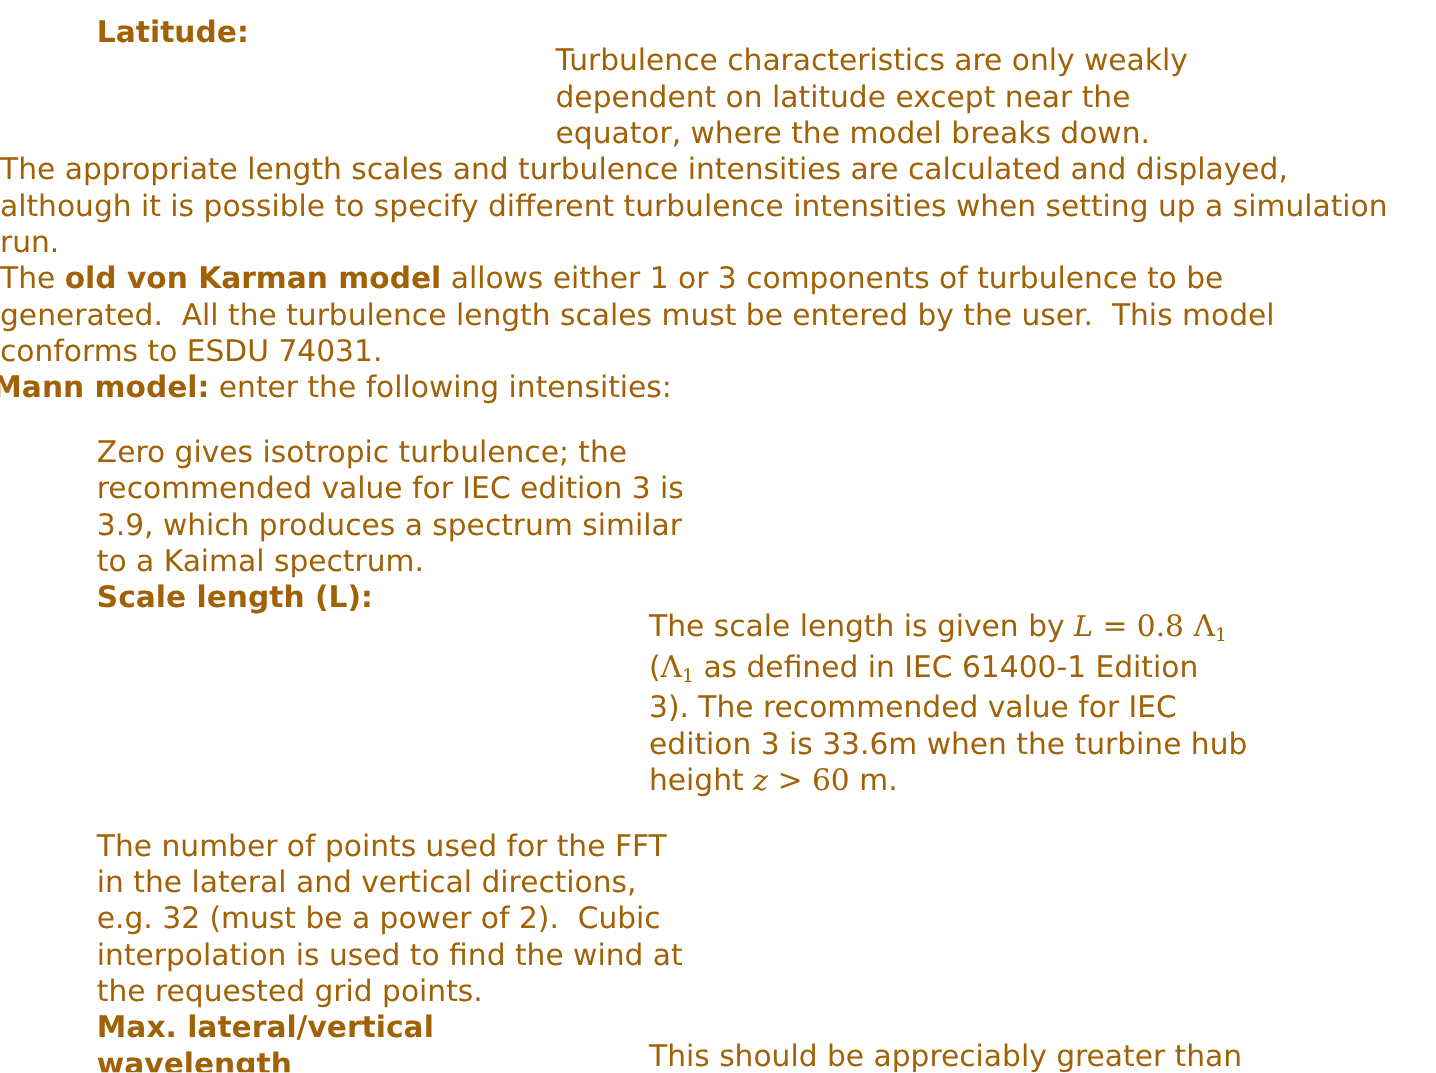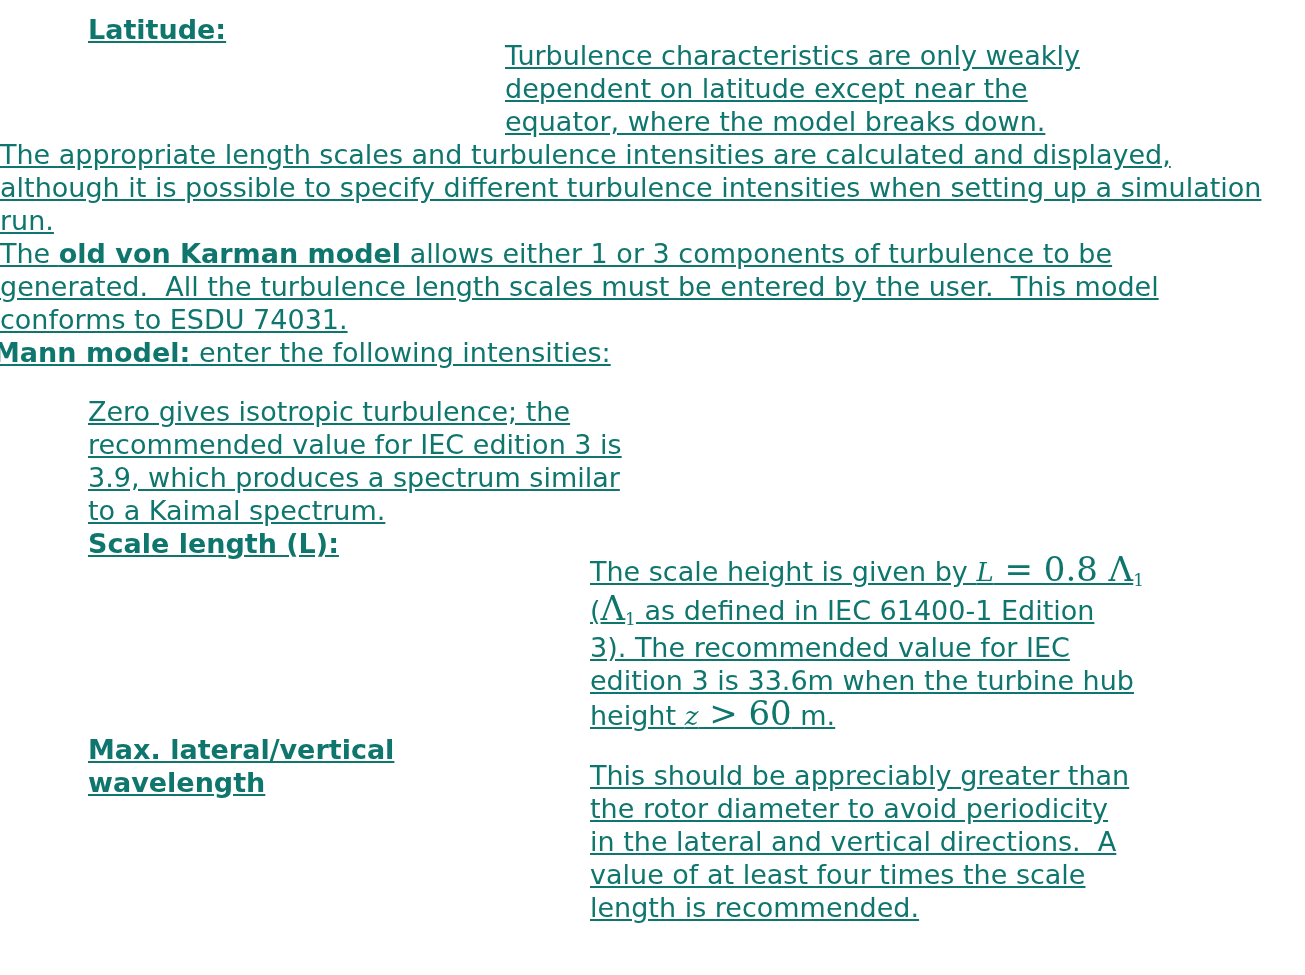--- a/index.html
+++ b/index.html
@@ -39,38 +39,38 @@
   }
   .para {
     white-space: pre;
   }
   .para.mann-heading {
     margin-left: -7px;
   }
   .seg-bold { font-weight: bold; }
   .seg-math {
     font-family: "DejaVu Serif", "Liberation Serif", serif;
-    font-size: 34px;
+    font-size: 27px;
   }
   .seg-mathvar {
     font-family: "DejaVu Serif", "Liberation Serif", serif;
     font-style: italic;
     font-size: 26px;
   }
   .seg-mathsub {
     font-family: "DejaVu Serif", "Liberation Serif", serif;
     font-size: 17px;
     position: relative;
     top: 5px;
   }
 </style>
 </head>
 <body>
 
-<div id="page" style="background: rgb(255, 255, 255); color: #0f766e; text-decoration: underline;">
+<div id="page" style="background: rgb(255, 255, 255); color: #a16207;">
 
   <div class="def-row tab-505">
     <div class="label">Latitude:</div>
     <div class="desc">Turbulence characteristics are only weakly
 dependent on latitude except near the
 equator, where the model breaks down.</div>
   </div>
 
   <div class="para">The appropriate length scales and turbulence intensities are calculated and displayed,
 although it is possible to specify different turbulence intensities when setting up a simulation
@@ -84,28 +84,33 @@
 
   <div class="def-row tab-590">
     <div class="desc">Zero gives isotropic turbulence; the
 recommended value for IEC edition 3 is
 3.9, which produces a spectrum similar
 to a Kaimal spectrum.</div>
   </div>
 
   <div class="def-row tab-590">
     <div class="label">Scale length (L):</div>
-    <div class="desc"><span>The scale height is given by </span><span class="seg-mathvar">L</span><span class="seg-math"> = 0.8 Λ</span><span class="seg-mathsub">1</span><span>
+    <div class="desc"><span>The scale length is given by </span><span class="seg-mathvar">L</span><span class="seg-math"> = 0.8 Λ</span><span class="seg-mathsub">1</span><span>
 (</span><span class="seg-math">Λ</span><span class="seg-mathsub">1</span><span> as defined in IEC 61400-1 Edition
 3). The recommended value for IEC
 edition 3 is 33.6m when the turbine hub
 height </span><span class="seg-mathvar">z</span><span class="seg-math"> &gt; 60</span><span> m.</span></div>
   </div>
 
   <div class="def-row tab-590">
+    <div class="desc">The number of points used for the FFT
+in the lateral and vertical directions,
+e.g. 32 (must be a power of 2).  Cubic
+interpolation is used to find the wind at
+the requested grid points.</div>
   </div>
 
   <div class="def-row tab-590">
     <div class="label">Max. lateral/vertical
 wavelength</div>
     <div class="desc">This should be appreciably greater than
 the rotor diameter to avoid periodicity
 in the lateral and vertical directions.  A
 value of at least four times the scale
 length is recommended.</div>

